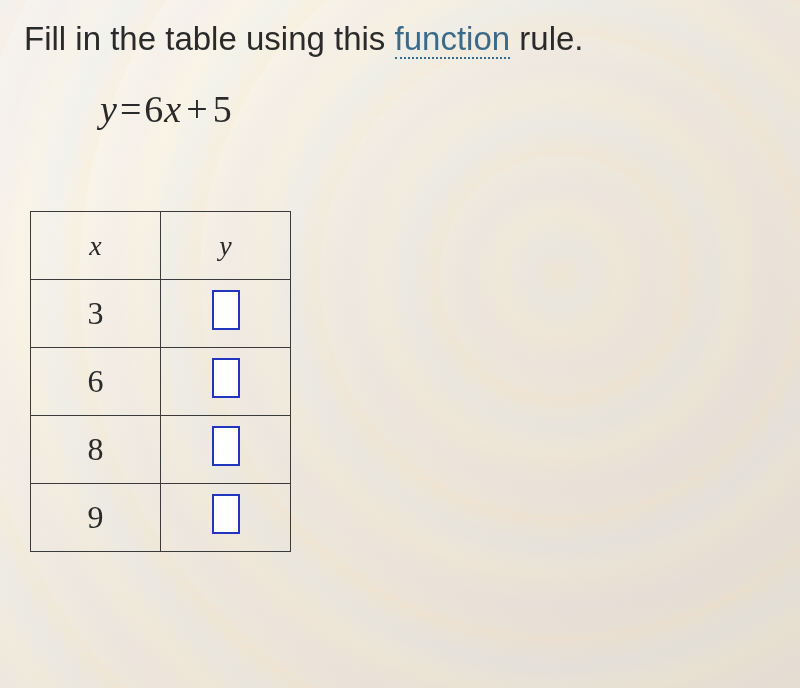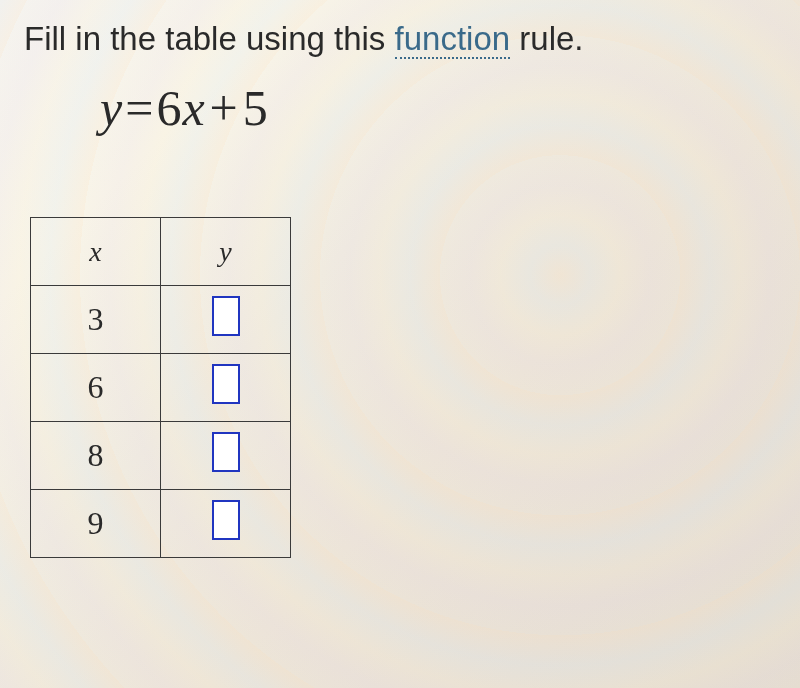--- a/index.html
+++ b/index.html
@@ -32,30 +32,30 @@
       z-index: 0;
     }
     .content {
       position: relative;
       z-index: 1;
     }
     .instruction {
       font-size: 33px;
       color: #2a2a2a;
       font-family: Arial, Helvetica, sans-serif;
-      margin-bottom: 21px;
+      margin-bottom: 29px;
       padding-left: 4px;
     }
     .function-link {
       color: #3a6a8a;
       border-bottom: 2px dotted #3a6a8a;
       cursor: pointer;
     }
     .equation {
-      font-size: 50px;
+      font-size: 38px;
       color: #2a2a2a;
       font-style: italic;
       font-family: 'Times New Roman', serif;
       margin-left: 80px;
       margin-bottom: 80px;
       letter-spacing: 1px;
     }
     .equation .plus {
       font-style: normal;
       margin: 0 4px;

